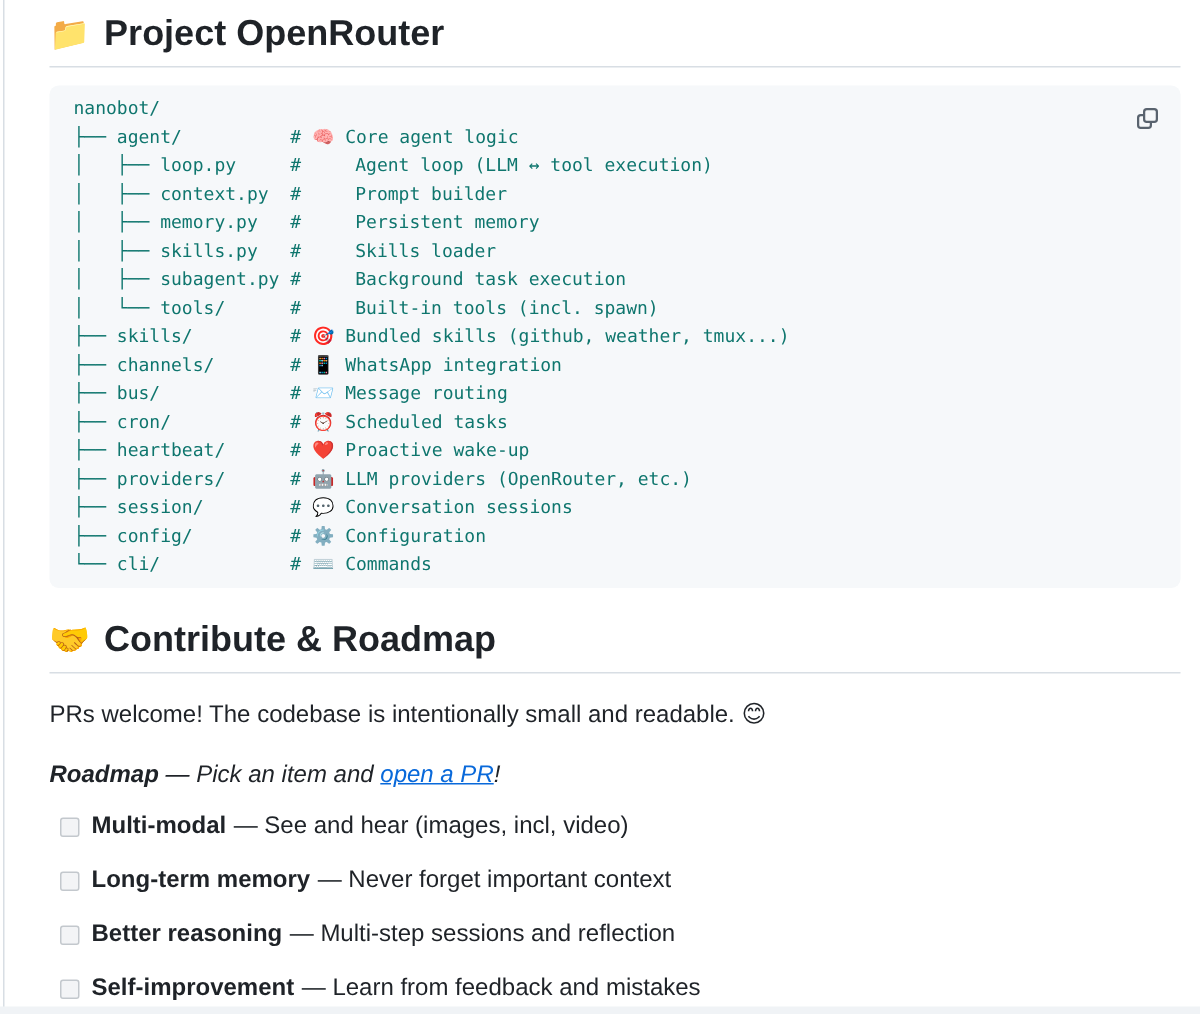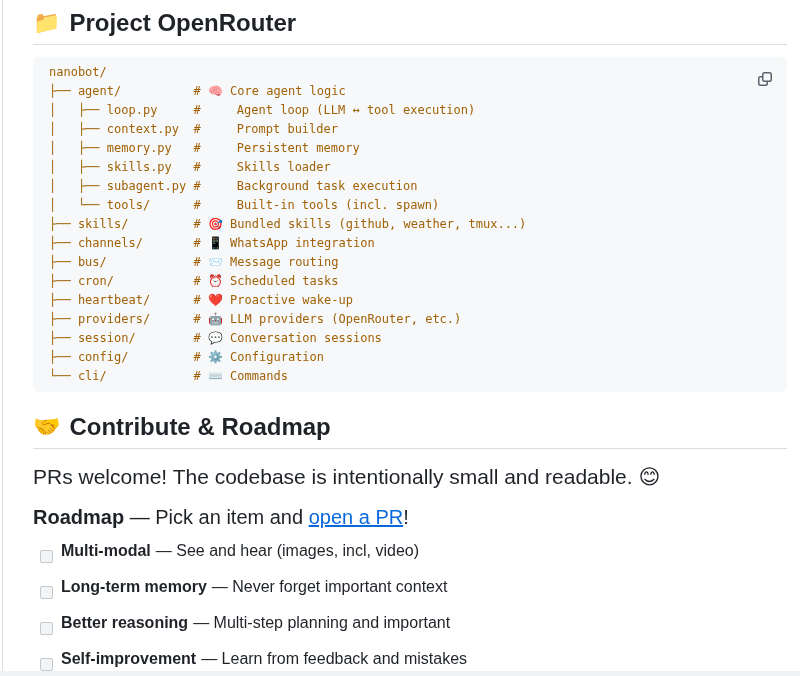--- a/index.html
+++ b/index.html
@@ -35,52 +35,52 @@
   .heading-2 { margin-top: 20px; }
 
   .code-wrapper { position: relative; margin-top: 12px; }
   pre.code-block {
     background: #f6f8fa;
     border-radius: 6px;
     padding: 6px 16px;
     font-family: "DejaVu Sans Mono", "Liberation Mono", monospace;
     font-size: 12px;
     line-height: 19px;
-    color: #a16207;
+    color: #0f766e;
     overflow: hidden;
   }
   .code-line { white-space: pre; }
   .copy-button {
     position: absolute;
     top: 8px; right: 8px;
     width: 28px; height: 28px;
     display: flex; align-items: center; justify-content: center;
     background: transparent;
     border: none;
     border-radius: 6px;
     cursor: pointer;
   }
   .copy-button svg { display: block; }
 
-  p.intro { margin-top: 16px; font-size: 21px; line-height: 24px; }
-  p.roadmap-line { margin-top: 16px; font-size: 20px; line-height: 24px; }
+  p.intro { margin-top: 16px; font-size: 16px; line-height: 24px; }
+  p.roadmap-line { margin-top: 16px; font-size: 16px; line-height: 24px; font-style: italic; }
   p.roadmap-line strong { font-weight: 700; }
   .pre-space { white-space: pre; }
   a.pr-link { color: #0969da; text-decoration: underline; cursor: pointer; }
 
   ul.task-list {
     margin-top: 10px;
     list-style: none;
     padding-left: 7px;
     font-size: 16px;
   }
   ul.task-list li {
     line-height: 24px;
     display: flex;
-    align-items: flex-end;
+    align-items: center;
   }
   ul.task-list li + li { margin-top: 12px; }
   .checkbox {
     display: inline-block;
     width: 13px; height: 13px;
     background: #f3f4f6;
     border: 1px solid #c3c8cd;
     border-radius: 2px;
     margin-right: 8px;
     flex: none;
@@ -128,21 +128,21 @@
       <span class="desc">— See and hear (images, incl, video)</span>
     </li>
     <li>
       <span class="checkbox"></span>
       <strong>Long-term memory</strong>
       <span class="desc">— Never forget important context</span>
     </li>
     <li>
       <span class="checkbox"></span>
       <strong>Better reasoning</strong>
-      <span class="desc">— Multi-step planning and important</span>
+      <span class="desc">— Multi-step sessions and reflection</span>
     </li>
     <li>
       <span class="checkbox"></span>
       <strong>Self-improvement</strong>
       <span class="desc">— Learn from feedback and mistakes</span>
     </li>
   </ul>
 
 </div>
 

